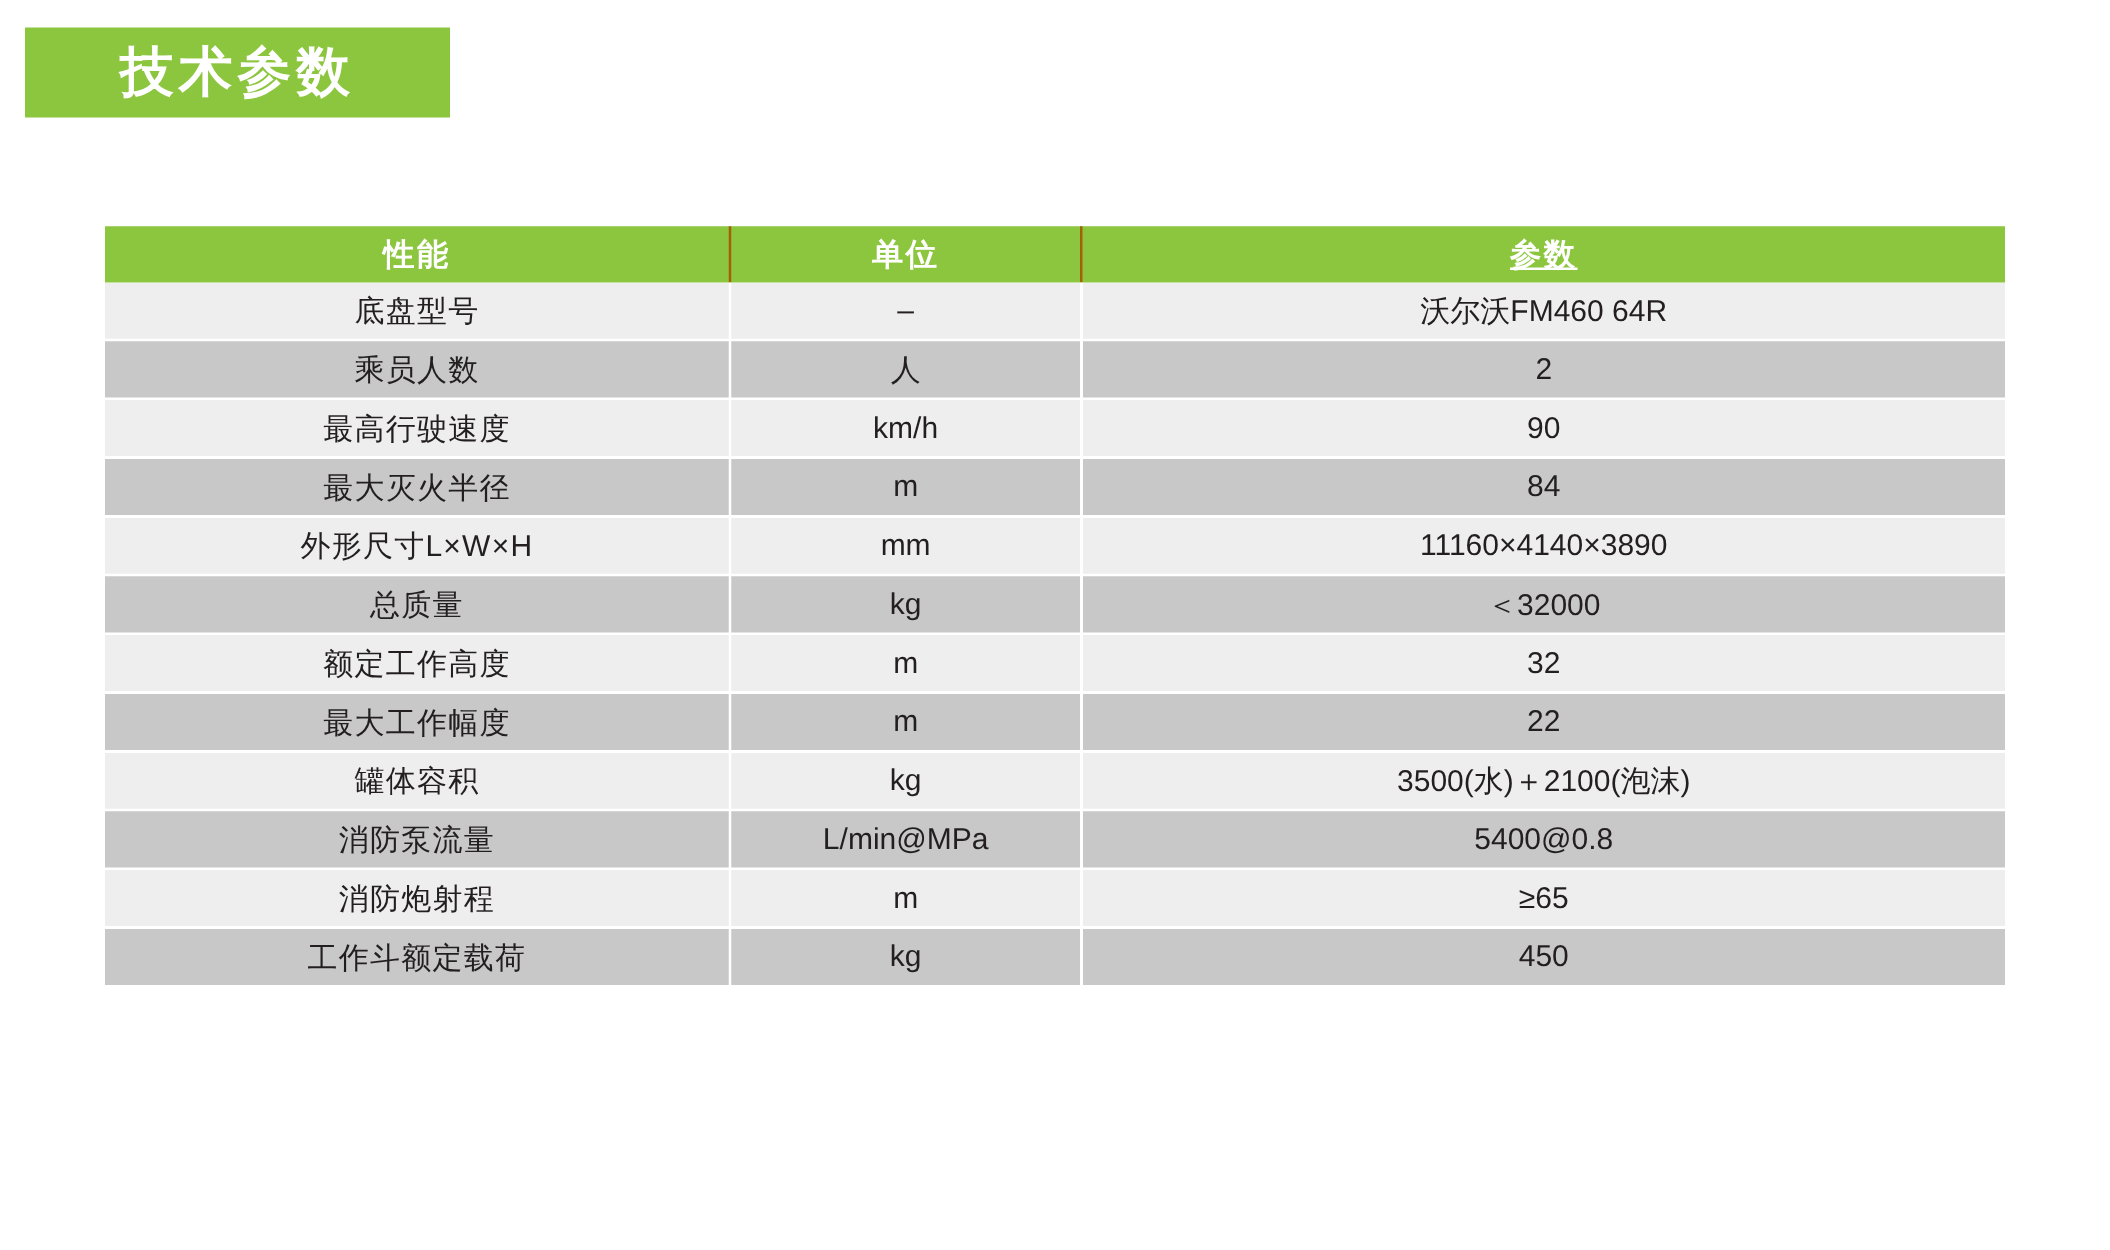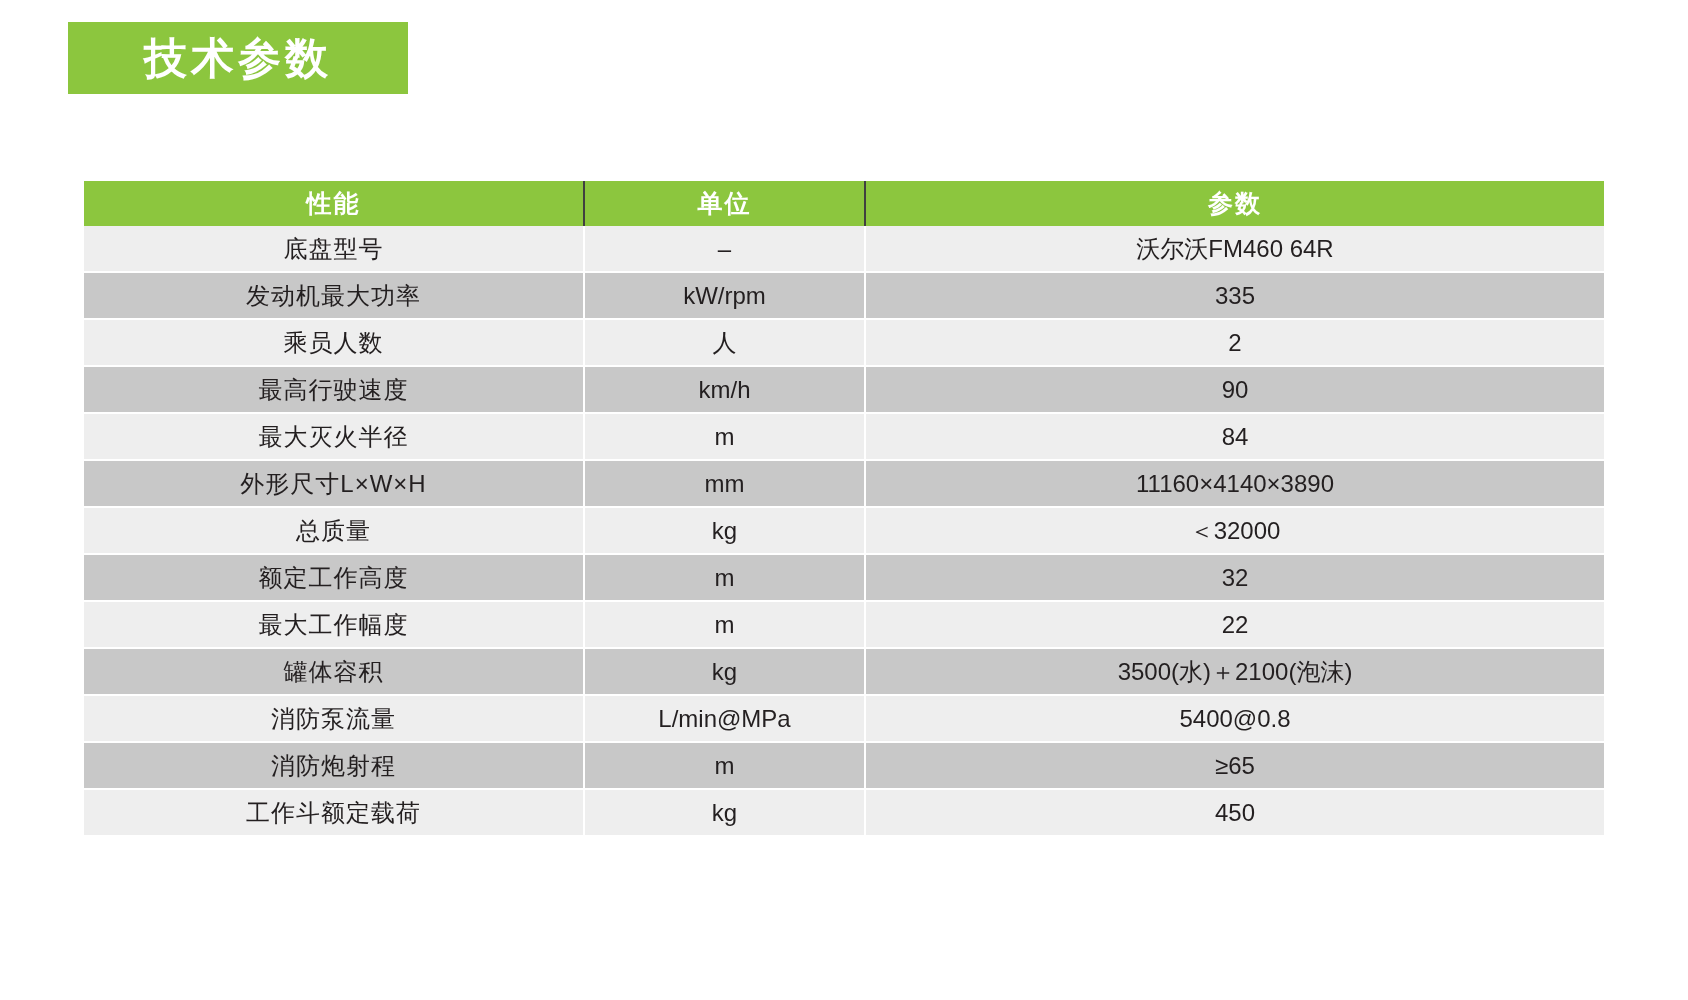--- a/index.html
+++ b/index.html
@@ -26,21 +26,20 @@
   .title-banner {
     position: absolute;
     left: 20px;
     top: 22px;
     width: 340px;
     height: 72px;
     background: #8cc63e;
     display: flex;
     align-items: center;
     justify-content: center;
-    margin-left: 48px;
   }
   .title-banner .title-text {
     color: #ffffff;
     font-size: 43px;
     font-weight: bold;
     letter-spacing: 4px;
     line-height: 1;
   }
 
   
@@ -57,24 +56,24 @@
   .spec-table col.c-param { width: 739px; }
 
   .spec-table th {
     background: #8cc63e;
     color: #ffffff;
     font-size: 25px;
     font-weight: bold;
     height: 45px;
     text-align: center;
     letter-spacing: 2px;
-    border-right: 2px solid #404040;
+    border-right: 2px solid #a16207;
     padding: 0;
   }
-  .spec-table th:last-child { border-right: none; }
+  .spec-table th:last-child { border-right: none; text-decoration: underline; }
 
   .spec-table td {
     height: 45px;
     text-align: center;
     font-size: 24px;
     color: #231f20;
     border-right: 2px solid #ffffff;
     border-bottom: 2px solid #ffffff;
     padding: 0 4px;
     white-space: nowrap;
@@ -110,25 +109,20 @@
         <th>性能</th>
         <th>单位</th>
         <th>参数</th>
       </tr>
     </thead>
     <tbody>
       <tr>
         <td class="perf-cell">底盘型号</td>
         <td>–</td>
         <td>沃尔沃FM460 64R</td>
-      </tr>
-      <tr>
-        <td class="perf-cell">发动机最大功率</td>
-        <td>kW/rpm</td>
-        <td>335</td>
       </tr>
       <tr>
         <td class="perf-cell">乘员人数</td>
         <td>人</td>
         <td>2</td>
       </tr>
       <tr>
         <td class="perf-cell">最高行驶速度</td>
         <td>km/h</td>
         <td>90</td>

